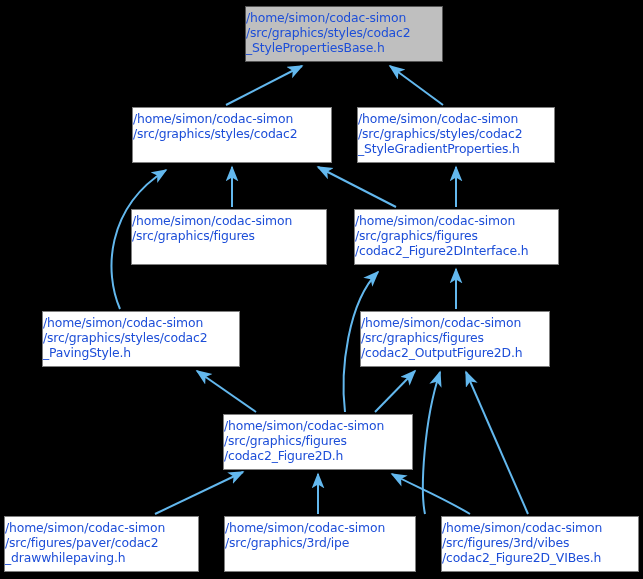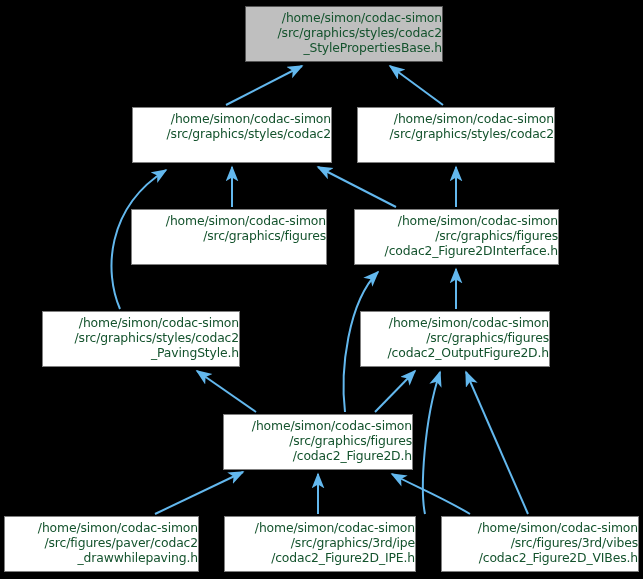--- a/index.html
+++ b/index.html
@@ -23,24 +23,24 @@
     top: 0;
     width: 643px;
     height: 579px;
     pointer-events: none;
   }
   .node {
     position: absolute;
     box-sizing: border-box;
     border: 1px solid #7f7f7f;
     background: #ffffff;
-    color: #14532d;
+    color: #1d4ed8;
     font-size: 12.4px;
     line-height: 15.2px;
-    text-align: right;
+    text-align: left;
     padding-top: 3px;
     letter-spacing: -0.15px;
     white-space: pre;
     z-index: 5;
   }
   .node.current {
     background: #bfbfbf;
     border: 1px solid #555555;
   }
   .node .ln {
@@ -71,23 +71,23 @@
         <path d="M 425,514 C 420,490 424,420 440,372" marker-end="url(#arrow)" stroke="#63b8ee"></path>
         <path d="M 528,514 L 466,372" marker-end="url(#arrow)" stroke="#63b8ee"></path>
         <path d="M 155,514 L 243,472" marker-end="url(#arrow)" stroke="#63b8ee"></path>
         <path d="M 318,514 L 318,474" marker-end="url(#arrow)" stroke="#63b8ee"></path>
         <path d="M 470,514 C 440,496 410,484 392,474" marker-end="url(#arrow)" stroke="#63b8ee"></path>
       </g>
   </svg>
   <div id="node-layer">
       <div class="node current" style="left: 245px; top: 6px; width: 198px; height: 56px;"><span class="ln">/home/simon/codac-simon</span><span class="ln">/src/graphics/styles/codac2</span><span class="ln">_StylePropertiesBase.h</span></div>
       <div class="node" style="left: 132px; top: 107px; width: 200px; height: 56px;"><span class="ln">/home/simon/codac-simon</span><span class="ln">/src/graphics/styles/codac2</span></div>
-      <div class="node" style="left: 357px; top: 107px; width: 198px; height: 56px;"><span class="ln">/home/simon/codac-simon</span><span class="ln">/src/graphics/styles/codac2</span></div>
+      <div class="node" style="left: 357px; top: 107px; width: 198px; height: 56px;"><span class="ln">/home/simon/codac-simon</span><span class="ln">/src/graphics/styles/codac2</span><span class="ln">_StyleGradientProperties.h</span></div>
       <div class="node" style="left: 131px; top: 209px; width: 196px; height: 56px;"><span class="ln">/home/simon/codac-simon</span><span class="ln">/src/graphics/figures</span></div>
       <div class="node" style="left: 354px; top: 209px; width: 205px; height: 56px;"><span class="ln">/home/simon/codac-simon</span><span class="ln">/src/graphics/figures</span><span class="ln">/codac2_Figure2DInterface.h</span></div>
       <div class="node" style="left: 42px; top: 311px; width: 198px; height: 56px;"><span class="ln">/home/simon/codac-simon</span><span class="ln">/src/graphics/styles/codac2</span><span class="ln">_PavingStyle.h</span></div>
       <div class="node" style="left: 360px; top: 311px; width: 190px; height: 56px;"><span class="ln">/home/simon/codac-simon</span><span class="ln">/src/graphics/figures</span><span class="ln">/codac2_OutputFigure2D.h</span></div>
       <div class="node" style="left: 223px; top: 414px; width: 190px; height: 56px;"><span class="ln">/home/simon/codac-simon</span><span class="ln">/src/graphics/figures</span><span class="ln">/codac2_Figure2D.h</span></div>
       <div class="node" style="left: 4px; top: 516px; width: 195px; height: 56px;"><span class="ln">/home/simon/codac-simon</span><span class="ln">/src/figures/paver/codac2</span><span class="ln">_drawwhilepaving.h</span></div>
-      <div class="node" style="left: 224px; top: 516px; width: 192px; height: 56px;"><span class="ln">/home/simon/codac-simon</span><span class="ln">/src/graphics/3rd/ipe</span><span class="ln">/codac2_Figure2D_IPE.h</span></div>
+      <div class="node" style="left: 224px; top: 516px; width: 192px; height: 56px;"><span class="ln">/home/simon/codac-simon</span><span class="ln">/src/graphics/3rd/ipe</span></div>
       <div class="node" style="left: 441px; top: 516px; width: 198px; height: 56px;"><span class="ln">/home/simon/codac-simon</span><span class="ln">/src/figures/3rd/vibes</span><span class="ln">/codac2_Figure2D_VIBes.h</span></div>
     </div>
 </div>
 
 </body></html>

